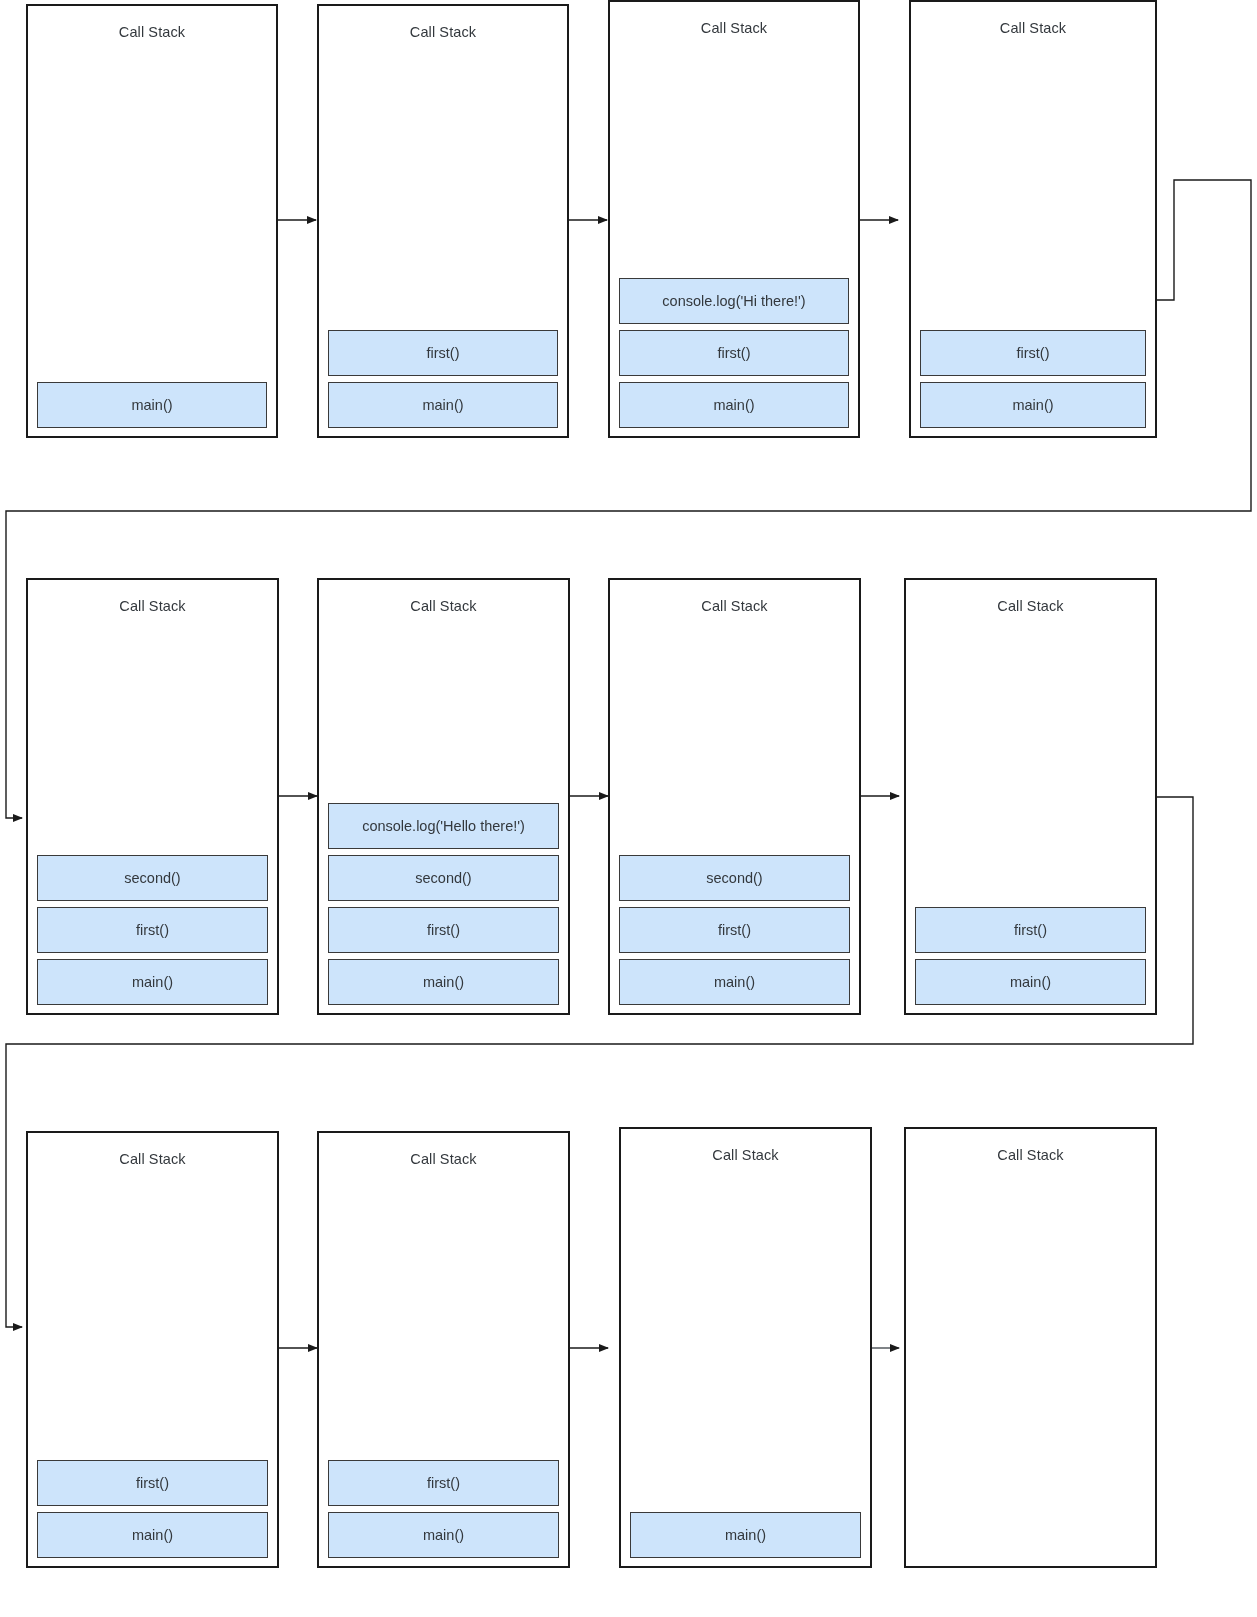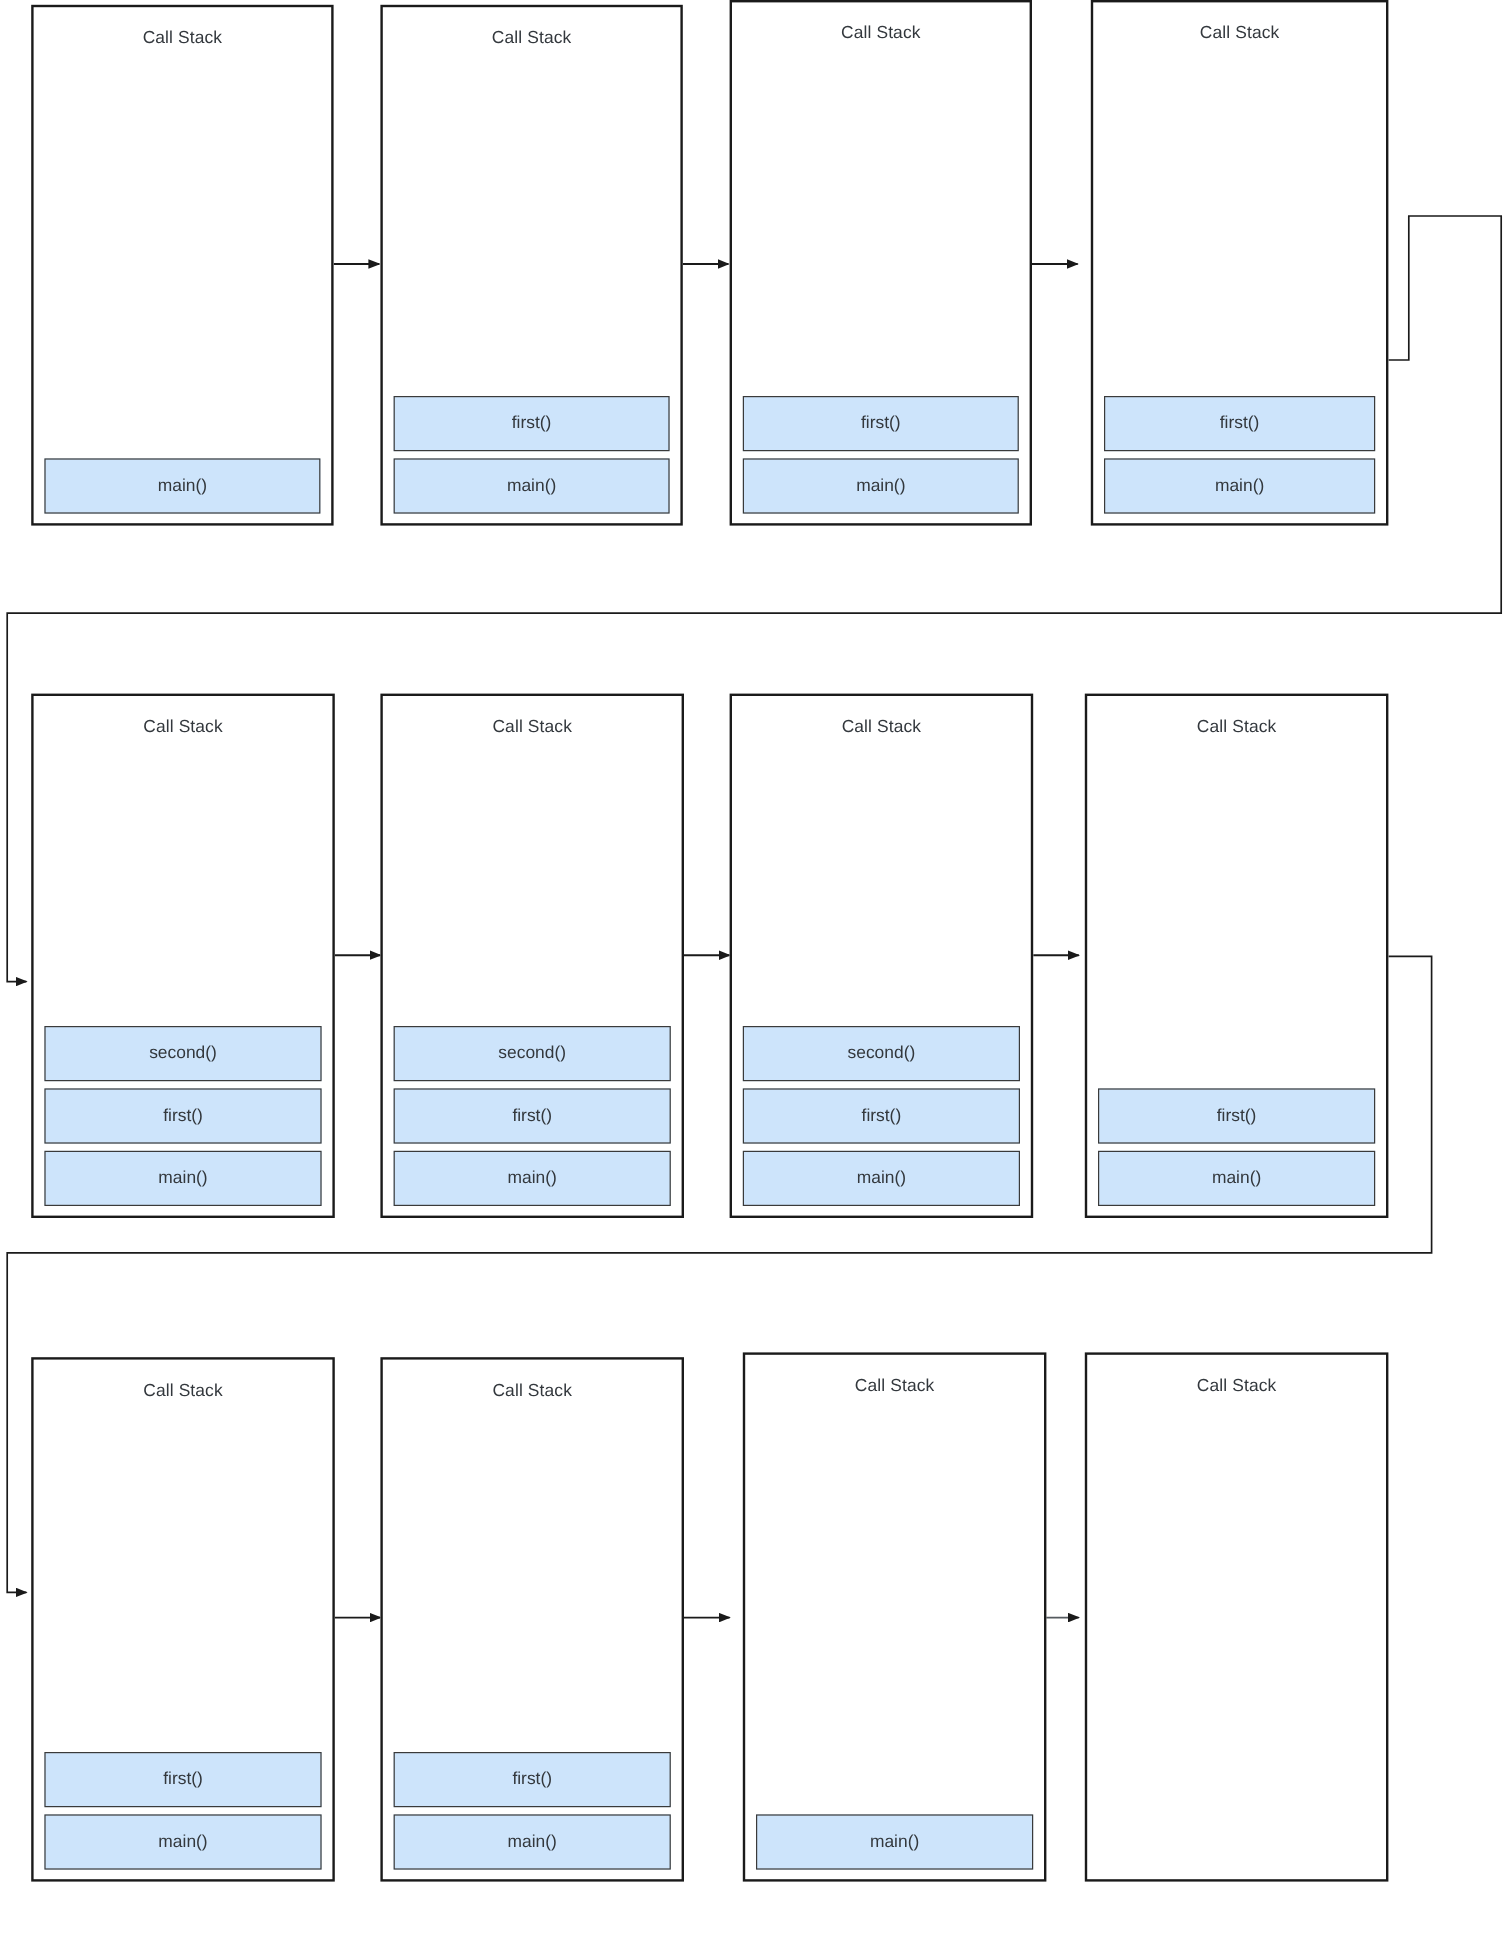--- a/index.html
+++ b/index.html
@@ -106,20 +106,21 @@
     <div class="stack-title">Call Stack</div>
     <div class="frames">
       <div class="frame">first()</div>
       <div class="frame">main()</div>
     </div>
   </div>
 
   <div class="stack-box" style="left:608px; top:0px; width:252px; height:438px;">
     <div class="stack-title">Call Stack</div>
     <div class="frames">
+      <div class="frame">console.log('Hi there!')</div>
       <div class="frame">first()</div>
       <div class="frame">main()</div>
     </div>
   </div>
 
   <div class="stack-box" style="left:909px; top:0px; width:248px; height:438px;">
     <div class="stack-title">Call Stack</div>
     <div class="frames">
       <div class="frame">first()</div>
       <div class="frame">main()</div>
@@ -131,20 +132,21 @@
     <div class="frames">
       <div class="frame">second()</div>
       <div class="frame">first()</div>
       <div class="frame">main()</div>
     </div>
   </div>
 
   <div class="stack-box" style="left:317px; top:578px; width:253px; height:437px;">
     <div class="stack-title">Call Stack</div>
     <div class="frames">
+      <div class="frame">console.log('Hello there!')</div>
       <div class="frame">second()</div>
       <div class="frame">first()</div>
       <div class="frame">main()</div>
     </div>
   </div>
 
   <div class="stack-box" style="left:608px; top:578px; width:253px; height:437px;">
     <div class="stack-title">Call Stack</div>
     <div class="frames">
       <div class="frame">second()</div>

